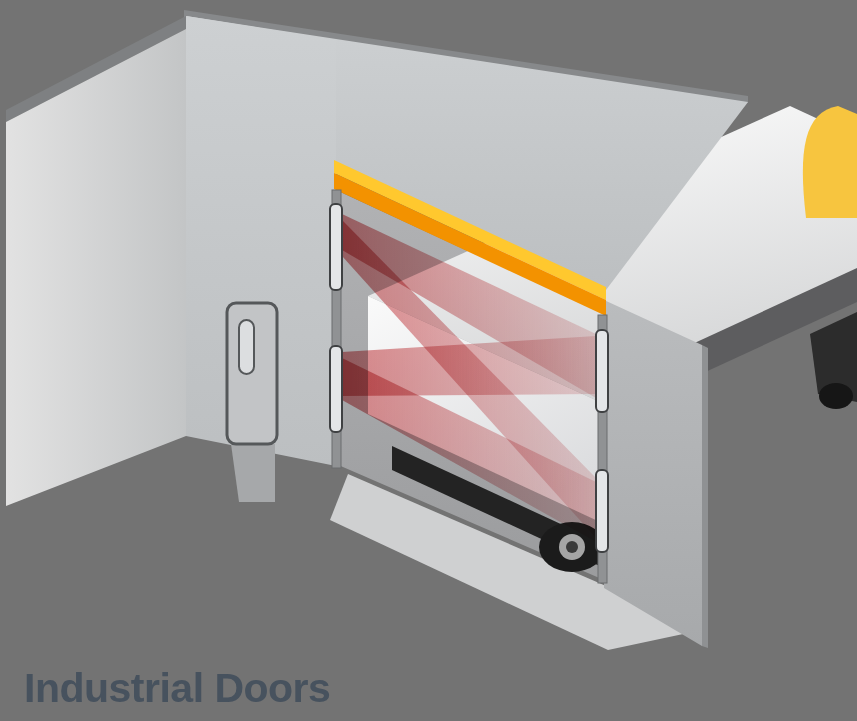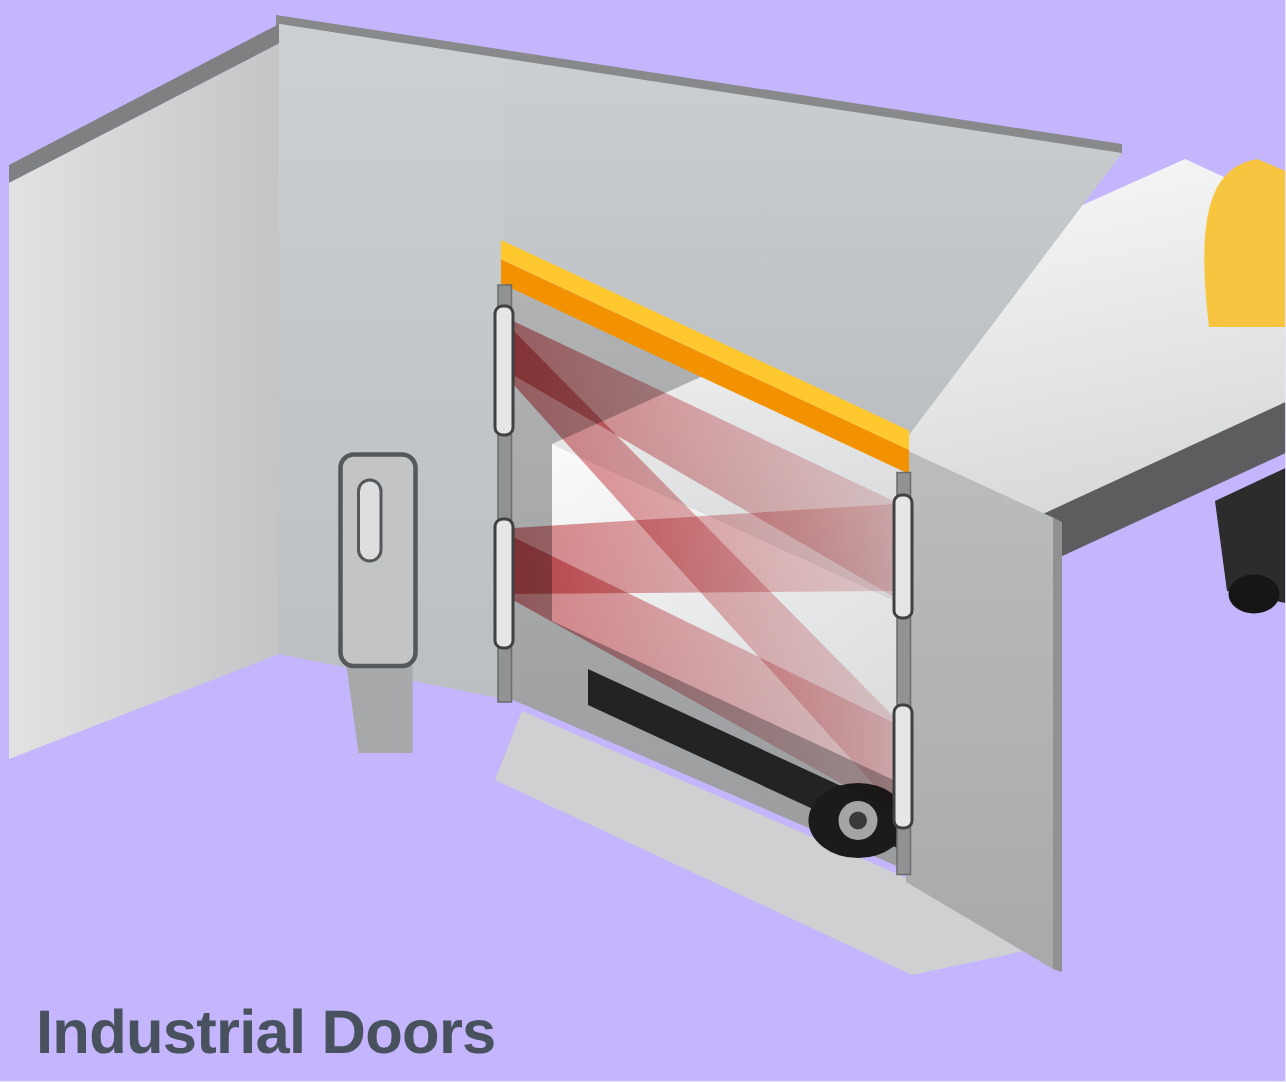--- a/index.html
+++ b/index.html
@@ -1,19 +1,19 @@
 <!DOCTYPE html>
 <html><head>
 <meta charset="utf-8">
 <style>
   html,body{margin:0;padding:0;background:#ffffff;}
   .stage{
     position:relative;
     width:857px;height:721px;
-    background:#c4b5fd;
+    background:#737373;
     overflow:hidden;
     font-family:"Liberation Sans", sans-serif;
   }
   .stage svg{display:block;width:857px;height:721px;}
   .beam{mix-blend-mode:multiply;}
 </style>
 </head>
 <body>
 
 <div class="stage">

